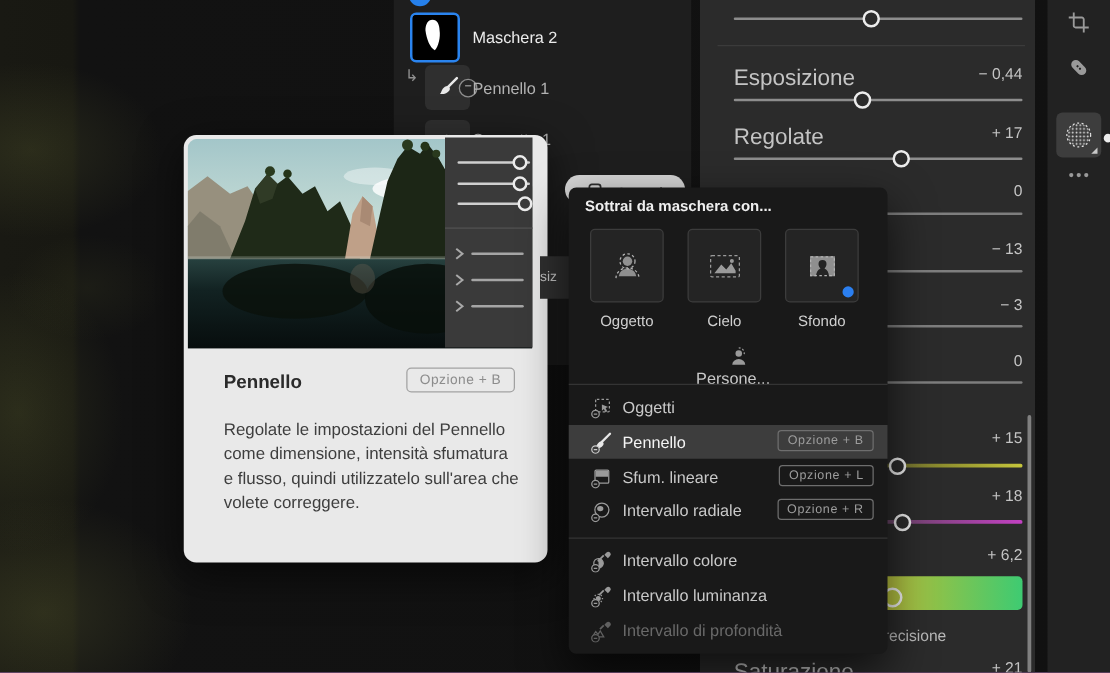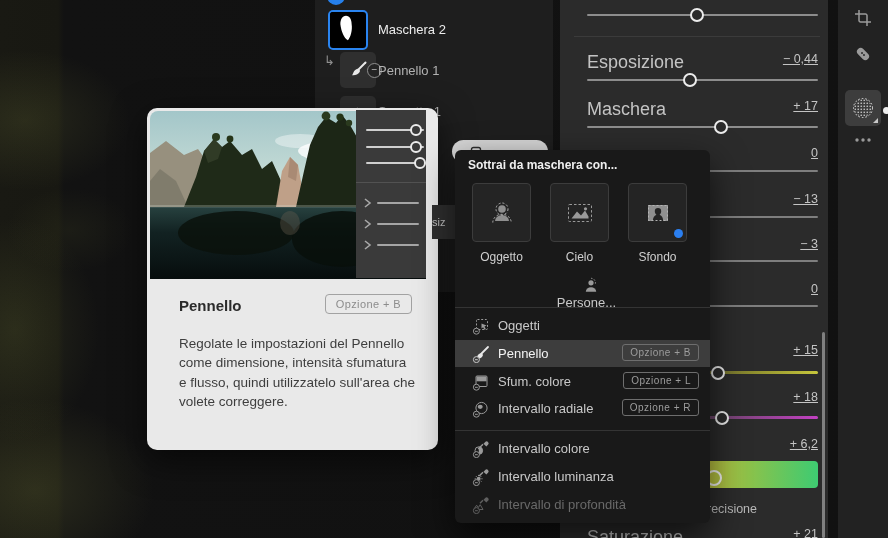--- a/index.html
+++ b/index.html
@@ -23,21 +23,21 @@
   .mask-title{left:63px;top:22px;font-size:13px;color:#ececec;}
   .nest-arrow{left:9px;top:53px;font-size:13px;color:#8f8f8f;}
   .comp-thumb{width:36px;height:36px;background:#2f2f2f;border-radius:5px;display:flex;align-items:center;justify-content:center;}
   .sub-badge{position:absolute;right:-6px;top:11px;width:13px;height:13px;border-radius:50%;background:#242424;border:1px solid #8f8f8f;
              color:#c0c0c0;font-size:10px;line-height:11px;text-align:center;}
   .comp-label{font-size:13px;color:#b2b2b2;}
 
   
   .adjust-panel{left:560px;top:0;width:268px;height:538px;background:#2b2b2b;z-index:5;}
   .alabel{position:absolute;left:27px;font-size:18px;color:#c4c4c4;}
-  .avalue{position:absolute;right:10px;font-size:12.5px;color:#c4c4c4;text-align:right;text-decoration:underline;}
+  .avalue{position:absolute;right:10px;font-size:12.5px;color:#c4c4c4;text-align:right;}
   .track{position:absolute;left:27px;width:231px;height:2px;background:#8d8d8d;border-radius:1px;}
   .track.thin{height:1.5px;background:#7e7e7e;}
   .handle{position:absolute;top:-6px;width:10px;height:10px;border:2px solid #ececec;border-radius:50%;background:#2b2b2b;}
   .ctrack{position:absolute;left:27px;width:231px;height:3px;border-radius:2px;}
   .temp-grad{background:linear-gradient(90deg,#3d4452 0%,#565432 45%,#8e8e2e 72%,#c6c63c 100%);}
   .tint-grad{background:linear-gradient(90deg,#41503f 0%,#6a4468 55%,#c341c3 100%);}
   .hue-bar{position:absolute;left:27px;width:231px;height:27px;border-radius:4px;
      background:linear-gradient(90deg,#cf4a42 0%,#d9823c 22%,#cfc23c 46%,#8cc24a 70%,#3ecb72 100%);}
   .hue-handle{position:absolute;width:12px;height:12px;border:2.5px solid #f2f2f2;border-radius:50%;background:transparent;}
   .divider-h{position:absolute;left:14px;right:8px;height:1px;background:#3b3b3b;}
@@ -140,21 +140,21 @@
         <span class="handle" style="left:103px;"></span>
       </div>
     <div class="divider-h" style="top:36px;"></div>
 
     <div class="alabel" style="top:52px;">Esposizione</div>
     <div class="avalue" style="top:52px;">− 0,44</div>
     <div class="track" style="top:79px;">
         <span class="handle" style="left:96px;"></span>
       </div>
 
-    <div class="alabel" style="top:99px;">Maschera</div>
+    <div class="alabel" style="top:99px;">Regolate</div>
     <div class="avalue" style="top:99px;">+ 17</div>
     <div class="track" style="top:126px;">
         <span class="handle" style="left:127px;"></span>
       </div>
 
     <div class="avalue" style="top:146px;">0</div>
     <div class="track thin" style="top:170px;"></div>
     <div class="avalue" style="top:192px;">− 13</div>
     <div class="track thin" style="top:216px;"></div>
     <div class="avalue" style="top:237px;">− 3</div>
@@ -352,21 +352,21 @@
 
     <div class="mrow" style="top:218px;">
       <span class="micon">
         <svg width="18" height="18" viewBox="0 0 18 18">
           <rect x="4" y="3" width="11" height="10.5" rx="1" fill="none" stroke="#9a9a9a"></rect>
           <path d="M4.5 3.5 h10 v4.8 h-10 Z" fill="#9a9a9a"></path>
           <circle cx="4.4" cy="14.2" r="3" fill="#191919" stroke="#9a9a9a"></circle>
           <rect x="3" y="13.8" width="2.8" height="1" fill="#9a9a9a"></rect>
         </svg>
       </span>
-      <span class="mlabel">Sfum. colore</span>
+      <span class="mlabel">Sfum. lineare</span>
       <span class="mshortcut">Opzione + L</span>
     </div>
 
     <div class="mrow" style="top:245px;">
       <span class="micon">
         <svg width="18" height="18" viewBox="0 0 18 18">
           <circle cx="9.5" cy="8" r="5.6" fill="none" stroke="#9a9a9a"></circle>
           <ellipse cx="8.2" cy="6.8" rx="2.5" ry="2.1" fill="#9a9a9a"></ellipse>
           <circle cx="4.4" cy="14.2" r="3" fill="#191919" stroke="#9a9a9a"></circle>
           <rect x="3" y="13.8" width="2.8" height="1" fill="#9a9a9a"></rect>

